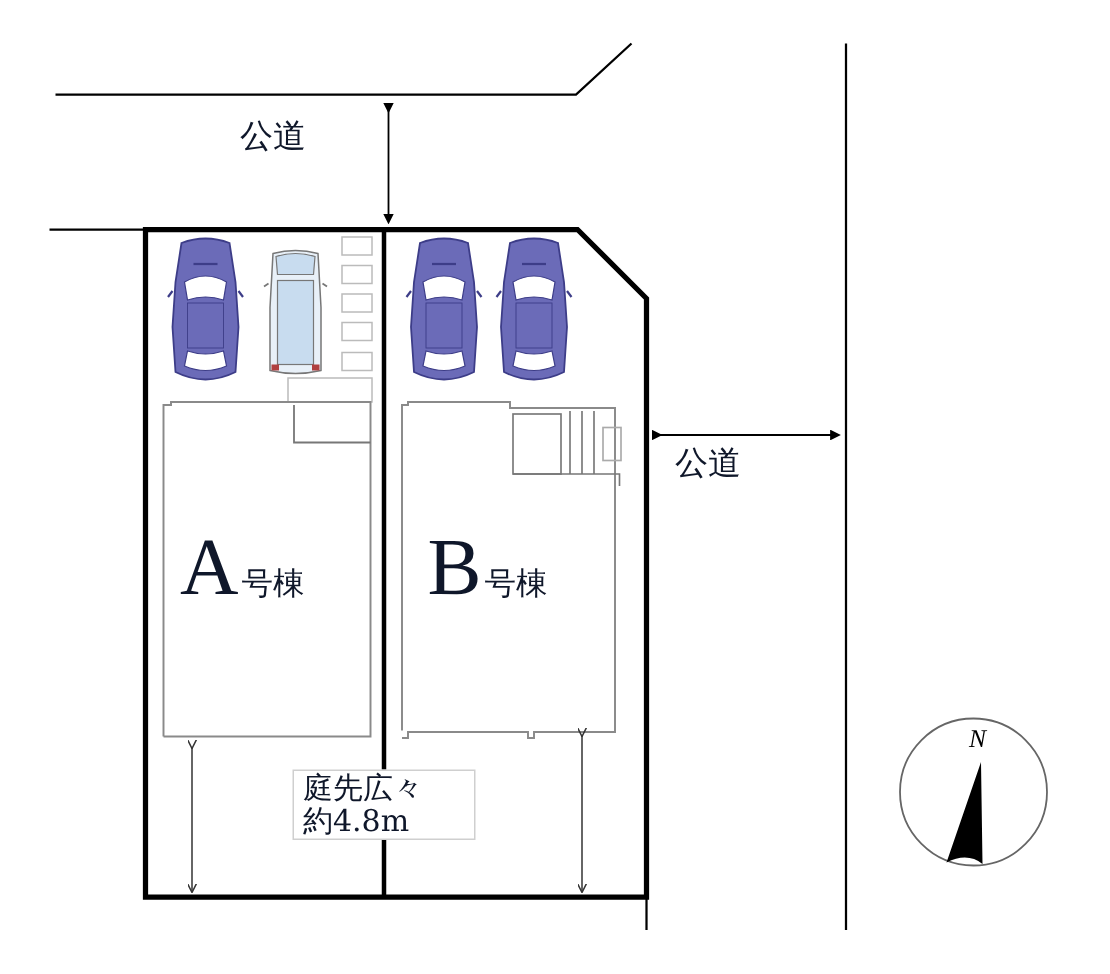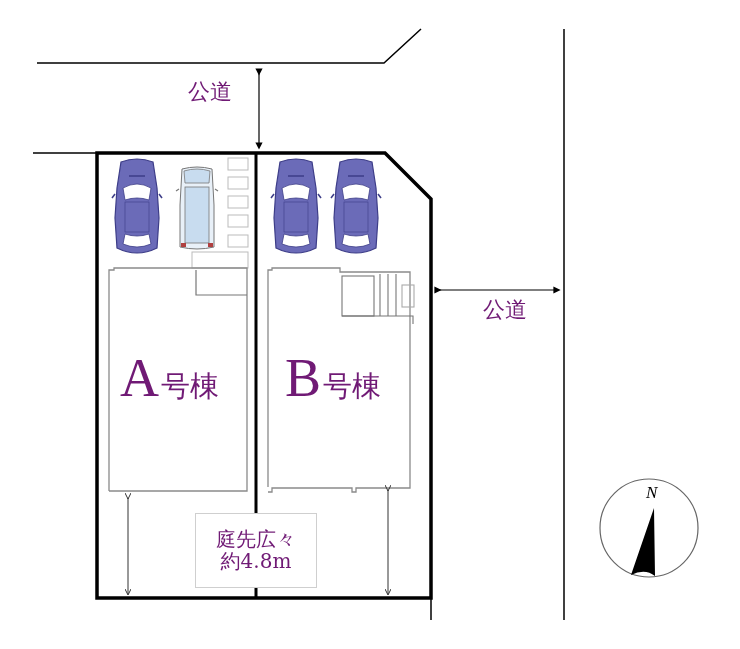--- a/index.html
+++ b/index.html
@@ -1,25 +1,25 @@
 <!DOCTYPE html>
 <html><head>
   <meta charset="utf-8">
   <style>
     html, body { margin: 0; padding: 0; background: #ffffff; }
     body { width: 740px; height: 649px; position: relative; overflow: hidden;
            font-family: "DejaVu Serif", "Liberation Serif", serif; }
     svg.plan { position: absolute; left: 0; top: 0; }
-    .lbl { position: absolute; color: #701a75; text-align: center; line-height: 1.12;
+    .lbl { position: absolute; color: #0f172a; line-height: 1.12;
            font-family: "DejaVu Serif", "Liberation Serif", serif; }
     .road { font-size: 22px; }
     .bldg { display: flex; align-items: baseline; }
     .bldg .big { font-size: 54px; font-family: "Liberation Serif", "DejaVu Serif", serif; }
-    .bldg .small { font-size: 29px; margin-left: 2px; }
-    .garden { background: #fff; border: 1px solid #cfcfcf; padding: 14px 6px; font-size: 20px; }
+    .bldg .small { font-size: 21px; margin-left: 2px; }
+    .garden { background: #fff; border: 1px solid #cfcfcf; padding: 0 6px; font-size: 20px; }
     .north { font-size: 17px; font-style: italic; font-family: "Liberation Serif", serif; position: absolute; }
   </style>
 </head>
 <body>
 
 <svg class="plan" width="740" height="649" viewBox="0 0 740 649">
   <defs>
     <g id="sedan">
       <path d="M6,4 Q22,-2 38,4 L42,30 L44,60 L42,90 Q22,100 2,90 L0,60 L2,30 Z" fill="#6b6bb8" stroke="#3d3d88" stroke-width="1.2"></path>
       <path d="M8,30 Q22,22 36,30 L34,42 Q22,38 10,42 Z" fill="#ffffff" stroke="#3d3d88" stroke-width="0.8"></path>

